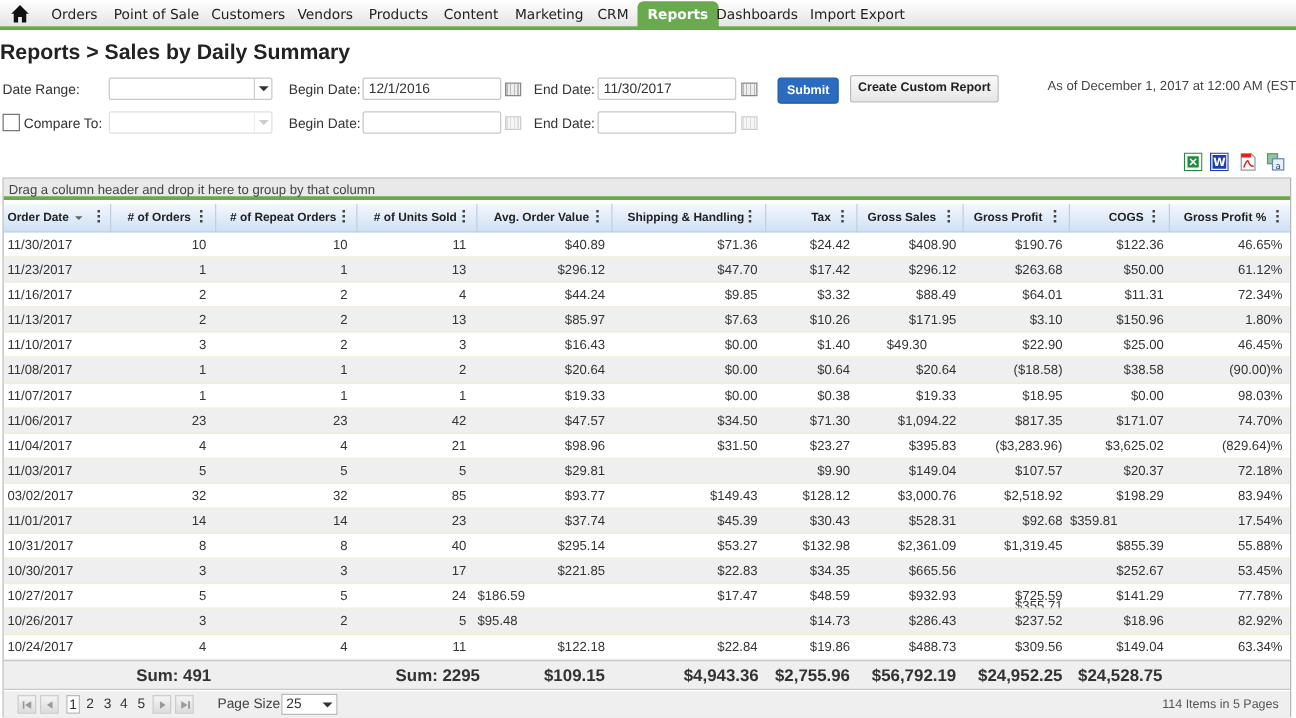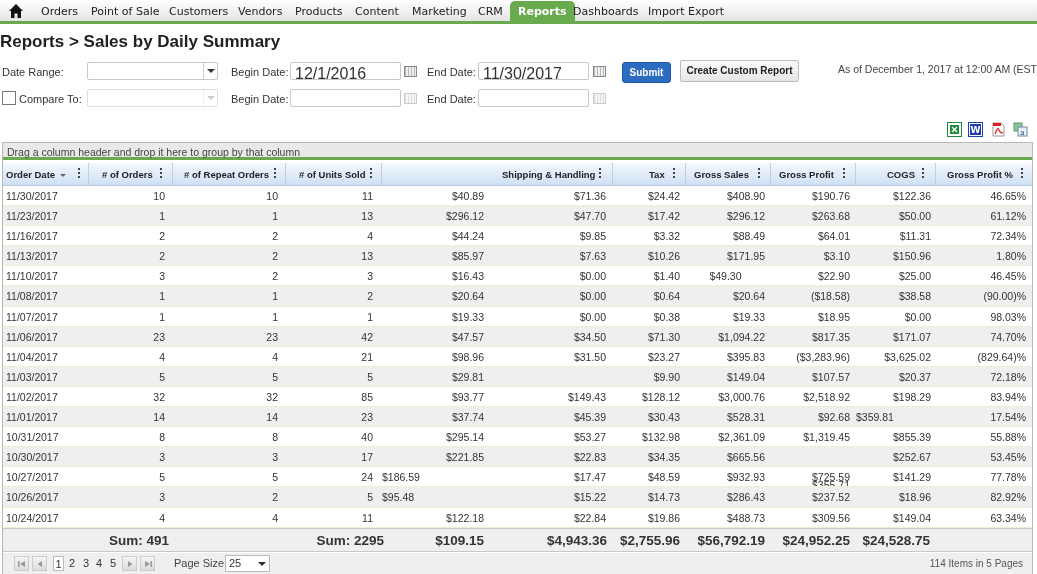--- a/index.html
+++ b/index.html
@@ -11,21 +11,21 @@
     background: linear-gradient(#ffffff, #e4e4e4); border-bottom: 3px solid #6aaa4e; }
   .topnav .home { position: absolute; left: 8px; top: 3px; width: 16px; height: 16px; }
   .navitem { position: absolute; top: 5px; font-family: "DejaVu Sans", sans-serif; font-size: 11px; color: #222; white-space: nowrap; cursor: pointer; }
   .navitem.active { top: 1px; height: 22px; padding: 4px 8px 0 8px; background: #6aaa4e; color: #fff; border-radius: 5px 5px 0 0; font-weight: bold; }
 
   
   .page-title { position: absolute; left: 0; top: 32px; font-size: 17px; font-weight: bold; color: #222; }
 
   
   .lbl { position: absolute; font-size: 11px; color: #333; white-space: nowrap; }
-  .inp { position: absolute; height: 18px; border: 1px solid #c8c8c8; border-radius: 2px; background: #fff; font-size: 16px; padding: 2px 4px; color: #333; }
+  .inp { position: absolute; height: 18px; border: 1px solid #c8c8c8; border-radius: 2px; background: #fff; font-size: 11px; padding: 2px 4px; color: #333; }
   .inp.disabled { border-color: #e0e0e0; }
   .ddarrow { position: absolute; right: 0; top: 0; width: 14px; height: 16px; border-left: 1px solid #ccc; }
   .ddarrow::after { content: ""; position: absolute; left: 3px; top: 6px; border-left: 4px solid transparent; border-right: 4px solid transparent; border-top: 4px solid #333; }
   .ddarrow.disabled { border-left-color: #eee; }
   .ddarrow.disabled::after { border-top-color: #ccc; }
   .cal { position: absolute; width: 13px; height: 11px; border: 1px solid #888; background:
       repeating-linear-gradient(90deg, #bbb 0 1px, #eee 1px 3px); }
   .cal.disabled { border-color: #ccc; background: repeating-linear-gradient(90deg, #ddd 0 1px, #f6f6f6 1px 3px); }
   .checkbox { position: absolute; left: 2px; top: 91px; width: 14px; height: 14px; border: 1px solid #777; background: #fff; }
   .btn-submit { position: absolute; left: 622px; top: 62px; width: 49px; height: 21px; background: #2c6cc0; color: #fff; font-weight: bold; font-size: 10px; border-radius: 3px; border: 1px solid #1f5aa8; text-align: center; line-height: 19px; cursor: pointer; }
@@ -171,20 +171,28 @@
         </span>
     </div>
     <div class="hcell" style="left:283px;width:96px">
       <span class="t" style="left:13px"># of Units Sold</span>
       <span class="kebab" style="left:83px">
           <i></i>
           <i></i>
           <i></i>
         </span>
     </div>
+    <div class="hcell" style="left:379px;width:108px">
+      <span class="t" style="left:13px">Avg. Order Value</span>
+      <span class="kebab" style="left:94px">
+          <i></i>
+          <i></i>
+          <i></i>
+        </span>
+    </div>
     <div class="hcell" style="left:487px;width:123px">
       <span class="t" style="left:12px">Shipping &amp; Handling</span>
       <span class="kebab" style="left:108px">
           <i></i>
           <i></i>
           <i></i>
         </span>
     </div>
     <div class="hcell" style="left:610px;width:73px">
       <span class="t" style="left:36px">Tax</span>
@@ -352,21 +360,21 @@
         <div class="cell" style="left: 170px; width: 113px; text-align: right; padding-right: 8px;">5</div>
         <div class="cell" style="left: 283px; width: 96px; text-align: right; padding-right: 9px;">5</div>
         <div class="cell" style="left: 379px; width: 108px; text-align: right; padding-right: 6px;">$29.81</div>
         <div class="cell" style="left: 610px; width: 73px; text-align: right; padding-right: 6px;">$9.90</div>
         <div class="cell" style="left: 683px; width: 85px; text-align: right; padding-right: 6px;">$149.04</div>
         <div class="cell" style="left: 768px; width: 85px; text-align: right; padding-right: 6px;">$107.57</div>
         <div class="cell" style="left: 853px; width: 80px; text-align: right; padding-right: 5px;">$20.37</div>
         <div class="cell" style="left: 933px; width: 96px; text-align: right; padding-right: 6px;">72.18%</div>
       </div>
       <div class="row">
-        <div class="cell" style="left: 0px; width: 86px; text-align: left; padding-left: 3px;">11/02/2017</div>
+        <div class="cell" style="left: 0px; width: 86px; text-align: left; padding-left: 3px;">03/02/2017</div>
         <div class="cell" style="left: 86px; width: 84px; text-align: right; padding-right: 8px;">32</div>
         <div class="cell" style="left: 170px; width: 113px; text-align: right; padding-right: 8px;">32</div>
         <div class="cell" style="left: 283px; width: 96px; text-align: right; padding-right: 9px;">85</div>
         <div class="cell" style="left: 379px; width: 108px; text-align: right; padding-right: 6px;">$93.77</div>
         <div class="cell" style="left: 487px; width: 123px; text-align: right; padding-right: 7px;">$149.43</div>
         <div class="cell" style="left: 610px; width: 73px; text-align: right; padding-right: 6px;">$128.12</div>
         <div class="cell" style="left: 683px; width: 85px; text-align: right; padding-right: 6px;">$3,000.76</div>
         <div class="cell" style="left: 768px; width: 85px; text-align: right; padding-right: 6px;">$2,518.92</div>
         <div class="cell" style="left: 853px; width: 80px; text-align: right; padding-right: 5px;">$198.29</div>
         <div class="cell" style="left: 933px; width: 96px; text-align: right; padding-right: 6px;">83.94%</div>
@@ -422,21 +430,20 @@
         <div class="cell" style="left: 768px; width: 85px; text-align: right; padding-right: 6px;">$725.59</div>
         <div class="cell" style="left: 853px; width: 80px; text-align: right; padding-right: 5px;">$141.29</div>
         <div class="cell" style="left: 933px; width: 96px; text-align: right; padding-right: 6px;">77.78%</div>
       </div>
       <div class="row alt">
         <div class="cell" style="left: 0px; width: 86px; text-align: left; padding-left: 3px;">10/26/2017</div>
         <div class="cell" style="left: 86px; width: 84px; text-align: right; padding-right: 8px;">3</div>
         <div class="cell" style="left: 170px; width: 113px; text-align: right; padding-right: 8px;">2</div>
         <div class="cell" style="left: 283px; width: 96px; text-align: right; padding-right: 9px;">5</div>
         <div class="cell" style="left: 379px; width: 108px; padding-right: 6px;">$95.48</div>
-        <div class="cell" style="left: 487px; width: 123px; text-align: right; padding-right: 7px;">$15.22</div>
         <div class="cell" style="left: 610px; width: 73px; text-align: right; padding-right: 6px;">$14.73</div>
         <div class="cell" style="left: 683px; width: 85px; text-align: right; padding-right: 6px;">$286.43</div>
         <div class="cell" style="left: 768px; width: 85px; text-align: right; padding-right: 6px;">$237.52</div>
         <div class="cell" style="left: 853px; width: 80px; text-align: right; padding-right: 5px;">$18.96</div>
         <div class="cell" style="left: 933px; width: 96px; text-align: right; padding-right: 6px;">82.92%</div>
       </div>
       <div class="row">
         <div class="cell" style="left: 0px; width: 86px; text-align: left; padding-left: 3px;">10/24/2017</div>
         <div class="cell" style="left: 86px; width: 84px; text-align: right; padding-right: 8px;">4</div>
         <div class="cell" style="left: 170px; width: 113px; text-align: right; padding-right: 8px;">4</div>

